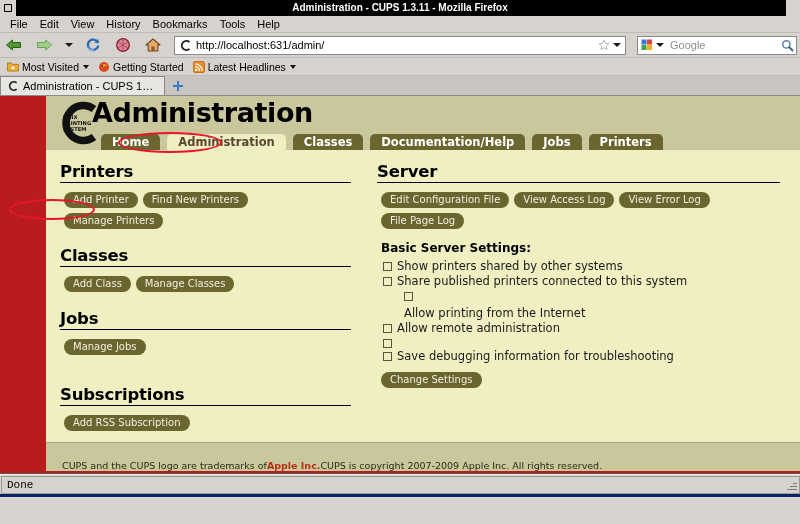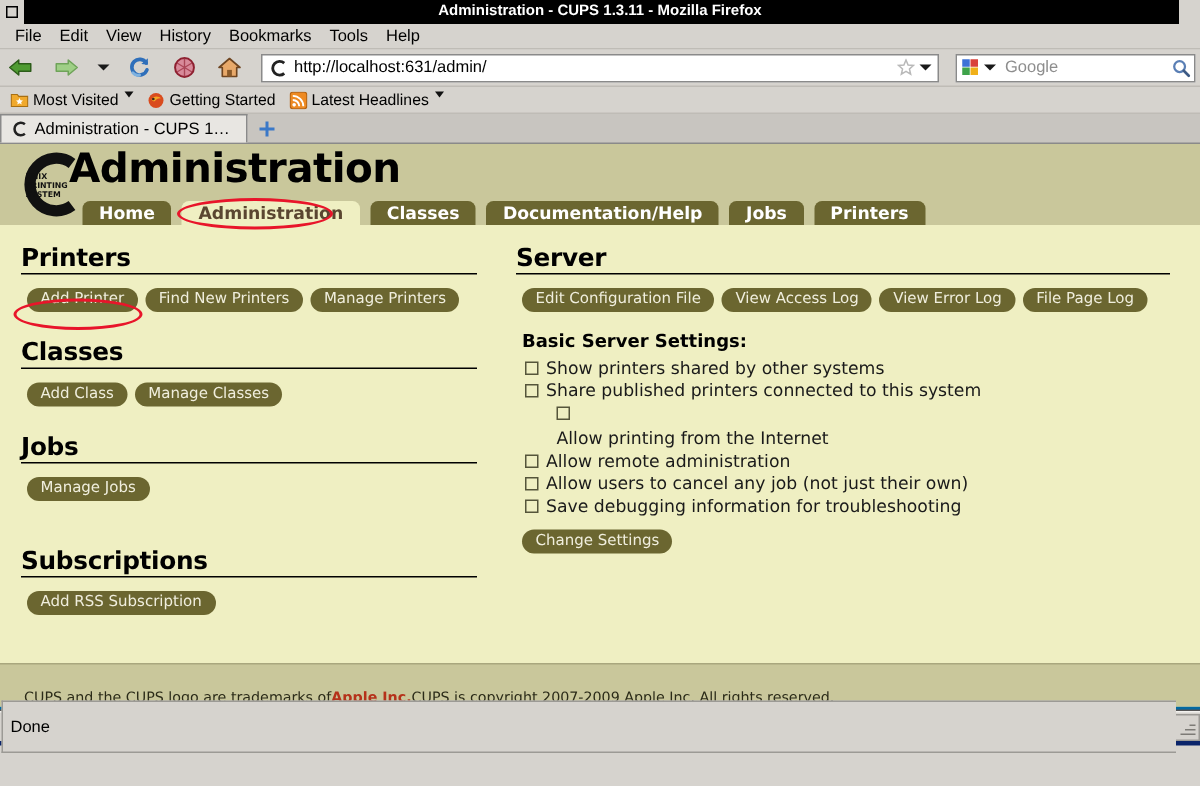--- a/index.html
+++ b/index.html
@@ -147,21 +147,21 @@
     height: 18px;
     background: #d6d3ce;
     display: flex;
     align-items: center;
     padding-left: 4px;
     gap: 3px;
     border-bottom: 1px solid #bfbcb6;
   }
   .bm-item {
     display: flex;
-    align-items: flex-start;
+    align-items: center;
     gap: 3px;
     font-size: 10.5px;
     color: #000;
     padding: 0 3px;
     cursor: pointer;
     white-space: nowrap;
   }
   .bm-ico { width: 12px; height: 12px; flex:0 0 auto; display:flex; align-items:center; justify-content:center;}
   .bm-caret {
     width: 0; height: 0;
@@ -198,23 +198,24 @@
   .newtab {
     width: 26px; height: 19px;
     display: flex; align-items: center; justify-content: center;
     cursor: pointer;
   }
 
   
   .viewport {
     position: relative;
     height: 378px;
-    background: #0369a1;
+    background: #b91c1c;
     overflow: hidden;
     border-bottom: 1px solid #555;
+    padding-left: 46px;
   }
   .page-header {
     height: 54px;
     background: #c9c79b;
     position: relative;
   }
   .cups-logo {
     position: absolute;
     left: 8px; top: 3px;
     width: 48px; height: 48px;
@@ -354,30 +355,31 @@
   .statusbar {
     height: 20px;
     background: #d6d3ce;
     border-top: 1px solid #f2f1ee;
     display: flex;
     align-items: center;
     position: relative;
   }
   .status-field {
     flex: 1 1 auto;
-    height: 35px;
+    height: 18px;
     background: #d6d3ce;
     border: 1px solid #9c9a95;
     border-right: none;
     display: flex;
     align-items: center;
     padding-left: 5px;
     font-size: 11px;
     color: #000;
     margin-left: 1px;
+    font-family: Liberation Mono, monospace;
   }
   .resize-grip {
     width: 16px; height: 18px;
     flex: 0 0 auto;
     position: relative;
     background: #d6d3ce;
     border: 1px solid #9c9a95;
     border-left: none;
   }
   .resize-grip span {
@@ -618,21 +620,20 @@
           <div class="chk-row indent">
             <span class="chkbox"></span>
             <span>Allow printing from the Internet</span>
           </div>
           <div class="chk-row">
             <span class="chkbox"></span>
             <span>Allow remote administration</span>
           </div>
           <div class="chk-row">
             <span class="chkbox"></span>
-            <span>Allow users to cancel any job (not just their own)</span>
           </div>
           <div class="chk-row">
             <span class="chkbox"></span>
             <span>Save debugging information for troubleshooting</span>
           </div>
         </div>
 
         <div class="btnrow">
           <div class="cbtn">Change Settings</div>
         </div>

